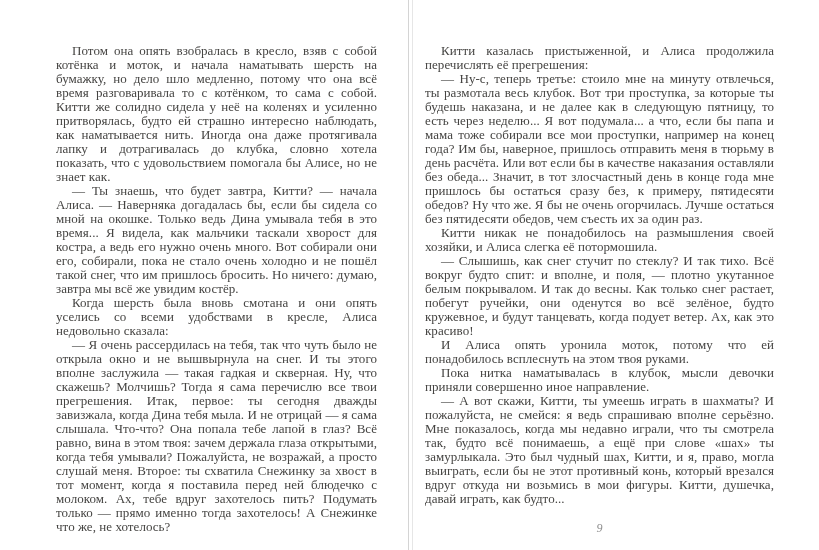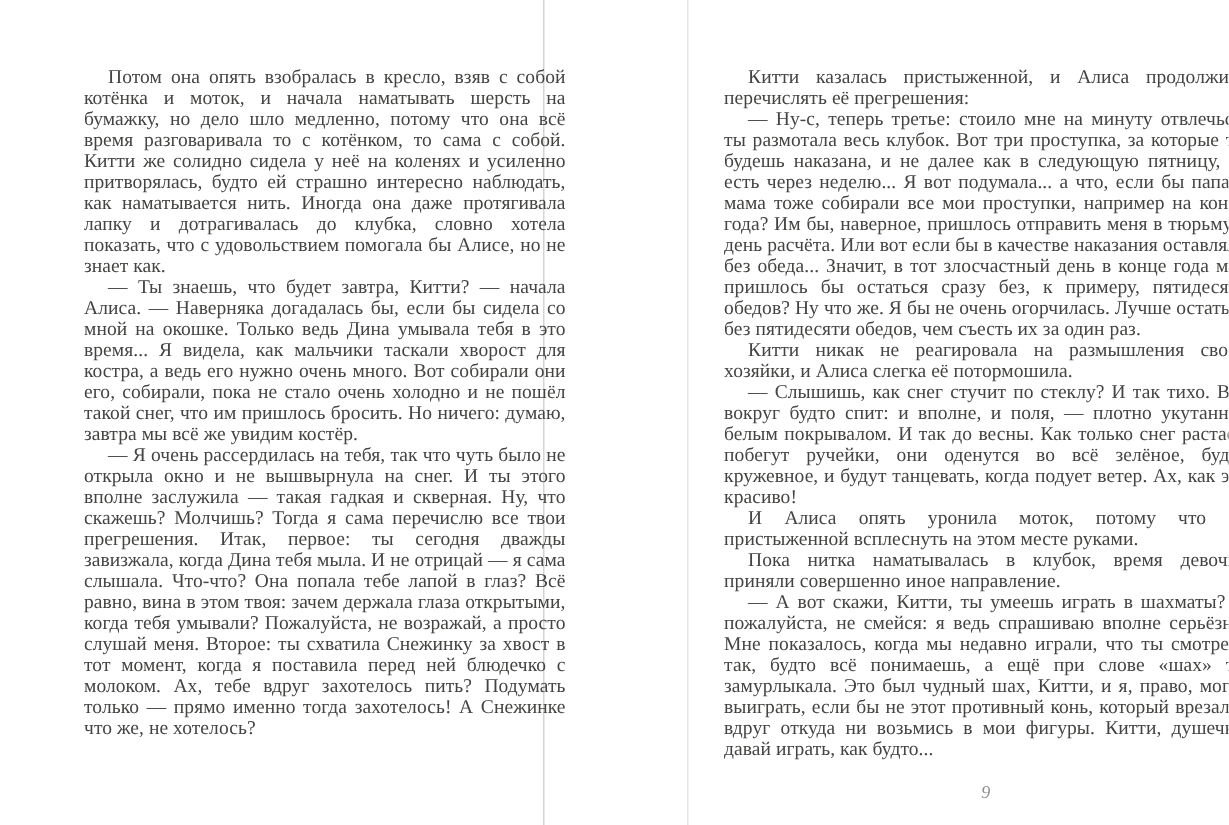--- a/index.html
+++ b/index.html
@@ -11,21 +11,21 @@
   }
   *{box-sizing:border-box;}
   html,body{margin:0;padding:0;}
   body{
     width:819px;height:550px;overflow:hidden;
     background:var(--background);
     font-family:"Liberation Serif","DejaVu Serif",serif;
   }
   .spread{
     width:819px;height:550px;
-    display:flex;flex-direction:row;align-items:stretch;gap:46px;
+    display:flex;flex-direction:row;align-items:stretch;
   }
   .page{
     position:relative;height:550px;
     background:var(--background);
   }
   .page-left{
     width:409px;
     border-right:1px solid var(--divider-dark);
   }
   .gutter-gap{width:3px;height:550px;background:var(--background);}
@@ -33,21 +33,21 @@
     width:407px;
     border-left:1px solid var(--divider-light);
   }
   .text-block{
     position:absolute;top:44px;
     font-size:13px;line-height:14px;color:var(--text);
     text-align:justify;
     letter-spacing:0.05px;
   }
   .page-left .text-block{left:56px;width:321px;}
-  .page-right .text-block{left:24px;width:349px;}
+  .page-right .text-block{left:12px;width:349px;}
   .text-block p.para{
     margin:0;padding:0;
     text-indent:16px;
     text-align-last:left;
   }
   .page-num{
     margin-top:15px;
     text-align:center;
     font-style:italic;
     font-size:12px;line-height:14px;
@@ -58,36 +58,37 @@
 </head>
 <body>
 
 <div class="spread">
 
   <div class="page page-left">
     <div class="text-block">
       <div>
           <p class="para">Потом она опять взобралась в кресло, взяв с собой котёнка и моток, и начала наматывать шерсть на бумажку, но дело шло медленно, потому что она всё время разговаривала то с котёнком, то сама с собой. Китти же солидно сидела у неё на коленях и усиленно притворялась, будто ей страшно интересно наблюдать, как наматывается нить. Иногда она даже протягивала лапку и дотрагивалась до клубка, словно хотела показать, что с удовольствием помогала бы Алисе, но не знает как.</p>
           <p class="para">— Ты знаешь, что будет завтра, Китти? — начала Алиса. — Наверняка догадалась бы, если бы сидела со мной на окошке. Только ведь Дина умывала тебя в это время... Я видела, как мальчики таскали хворост для костра, а ведь его нужно очень много. Вот собирали они его, собирали, пока не стало очень холодно и не пошёл такой снег, что им пришлось бросить. Но ничего: думаю, завтра мы всё же увидим костёр.</p>
+          <p class="para">Когда шерсть была вновь смотана и они опять уселись со всеми удобствами в кресле, Алиса недовольно сказала:</p>
           <p class="para">— Я очень рассердилась на тебя, так что чуть было не открыла окно и не вышвырнула на снег. И ты этого вполне заслужила — такая гадкая и скверная. Ну, что скажешь? Молчишь? Тогда я сама перечислю все твои прегрешения. Итак, первое: ты сегодня дважды завизжала, когда Дина тебя мыла. И не отрицай — я сама слышала. Что-что? Она попала тебе лапой в глаз? Всё равно, вина в этом твоя: зачем держала глаза открытыми, когда тебя умывали? Пожалуйста, не возражай, а просто слушай меня. Второе: ты схватила Снежинку за хвост в тот момент, когда я поставила перед ней блюдечко с молоком. Ах, тебе вдруг захотелось пить? Подумать только — прямо именно тогда захотелось! А Снежинке что же, не хотелось?</p>
         </div>
 
     </div>
   </div>
 
   <div class="gutter-gap"></div>
 
   <div class="page page-right">
     <div class="text-block">
       <div>
           <p class="para">Китти казалась пристыженной, и Алиса продолжила перечислять её прегрешения:</p>
           <p class="para">— Ну-с, теперь третье: стоило мне на минуту отвлечься, ты размотала весь клубок. Вот три проступка, за которые ты будешь наказана, и не далее как в следующую пятницу, то есть через неделю... Я вот подумала... а что, если бы папа и мама тоже собирали все мои проступки, например на конец года? Им бы, наверное, пришлось отправить меня в тюрьму в день расчёта. Или вот если бы в качестве наказания оставляли без обеда... Значит, в тот злосчастный день в конце года мне пришлось бы остаться сразу без, к примеру, пятидесяти обедов? Ну что же. Я бы не очень огорчилась. Лучше остаться без пятидесяти обедов, чем съесть их за один раз.</p>
-          <p class="para">Китти никак не реагировала на размышления своей хозяйки, и Алиса слегка её потормошила.</p>
+          <p class="para">Китти никак не понадобилось на размышления своей хозяйки, и Алиса слегка её потормошила.</p>
           <p class="para">— Слышишь, как снег стучит по стеклу? И так тихо. Всё вокруг будто спит: и вполне, и поля, — плотно укутанное белым покрывалом. И так до весны. Как только снег растает, побегут ручейки, они оденутся во всё зелёное, будто кружевное, и будут танцевать, когда подует ветер. Ах, как это красиво!</p>
-          <p class="para">И Алиса опять уронила моток, потому что ей пристыженной всплеснуть на этом месте руками.</p>
-          <p class="para">Пока нитка наматывалась в клубок, время девочки приняли совершенно иное направление.</p>
+          <p class="para">И Алиса опять уронила моток, потому что ей понадобилось всплеснуть на этом твоя руками.</p>
+          <p class="para">Пока нитка наматывалась в клубок, мысли девочки приняли совершенно иное направление.</p>
           <p class="para">— А вот скажи, Китти, ты умеешь играть в шахматы? И пожалуйста, не смейся: я ведь спрашиваю вполне серьёзно. Мне показалось, когда мы недавно играли, что ты смотрела так, будто всё понимаешь, а ещё при слове «шах» ты замурлыкала. Это был чудный шах, Китти, и я, право, могла выиграть, если бы не этот противный конь, который врезался вдруг откуда ни возьмись в мои фигуры. Китти, душечка, давай играть, как будто...</p>
         </div>
       <div class="page-num">9</div>
     </div>
   </div>
 
 </div>
 
 </body></html>

